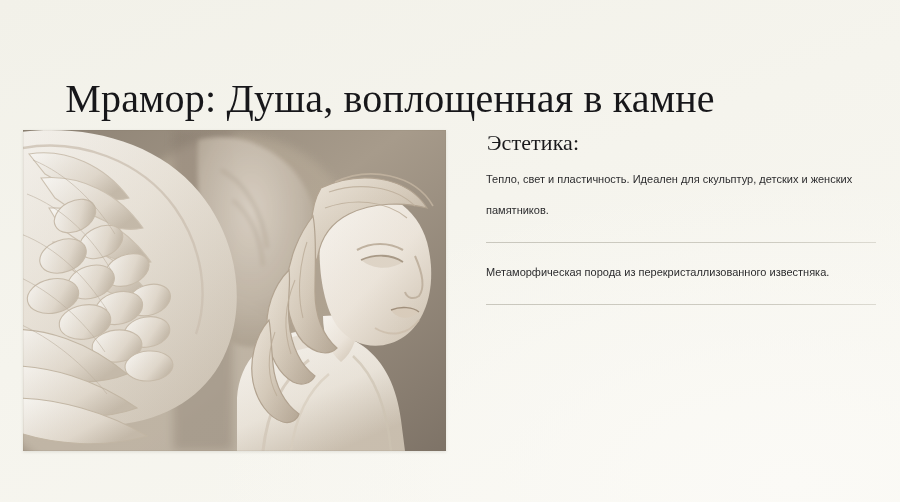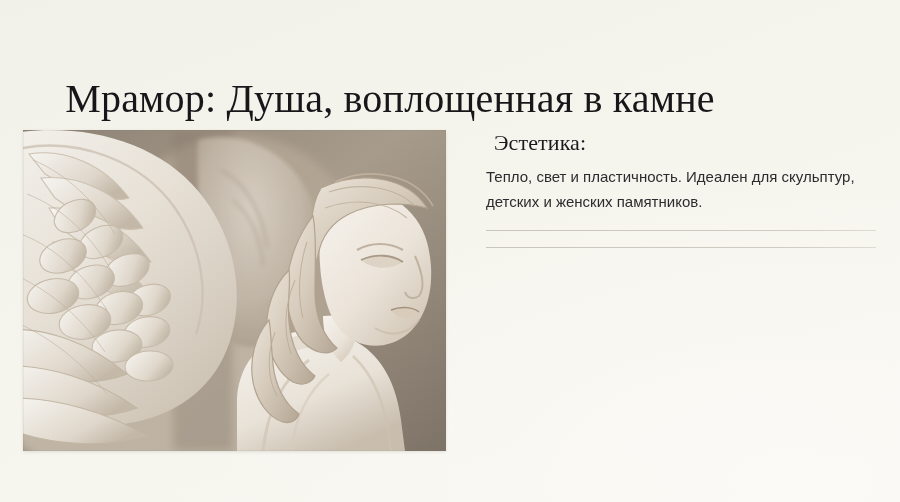--- a/index.html
+++ b/index.html
@@ -70,29 +70,29 @@
   .section {
     position: relative;
   }
 
   .section-heading {
     font-family: "Liberation Serif", "DejaVu Serif", serif;
     font-size: 22px;
     font-weight: 400;
     line-height: 30px;
     color: #1a1a1c;
-    margin: 0 0 6px 8px;
+    margin: 0 0 6px 1px;
     letter-spacing: 0.1px;
   }
 
   .section-body {
     font-family: "Liberation Sans", sans-serif;
-    font-size: 15px;
+    font-size: 11px;
     font-weight: 400;
-    line-height: 25px;
+    line-height: 31px;
     color: #2c2c2e;
     margin: 0;
     max-width: 372px;
   }
 
   .divider {
     height: 1px;
     border: 0;
     margin: 16px 0 14px 0;
     width: 390px;
@@ -267,20 +267,21 @@
   <div class="content-col">
 
     <div class="section">
       <h2 class="section-heading">Эстетика:</h2>
       <p class="section-body">Тепло, свет и пластичность. Идеален для скульптур, детских и женских памятников.</p>
     </div>
 
     <hr class="divider">
 
     <div class="section">
+      <p class="section-body">Метаморфическая порода из перекристаллизованного известняка.</p>
     </div>
 
     <hr class="divider">
 
     <div class="section">
     </div>
 
   </div>
 </div>
 

